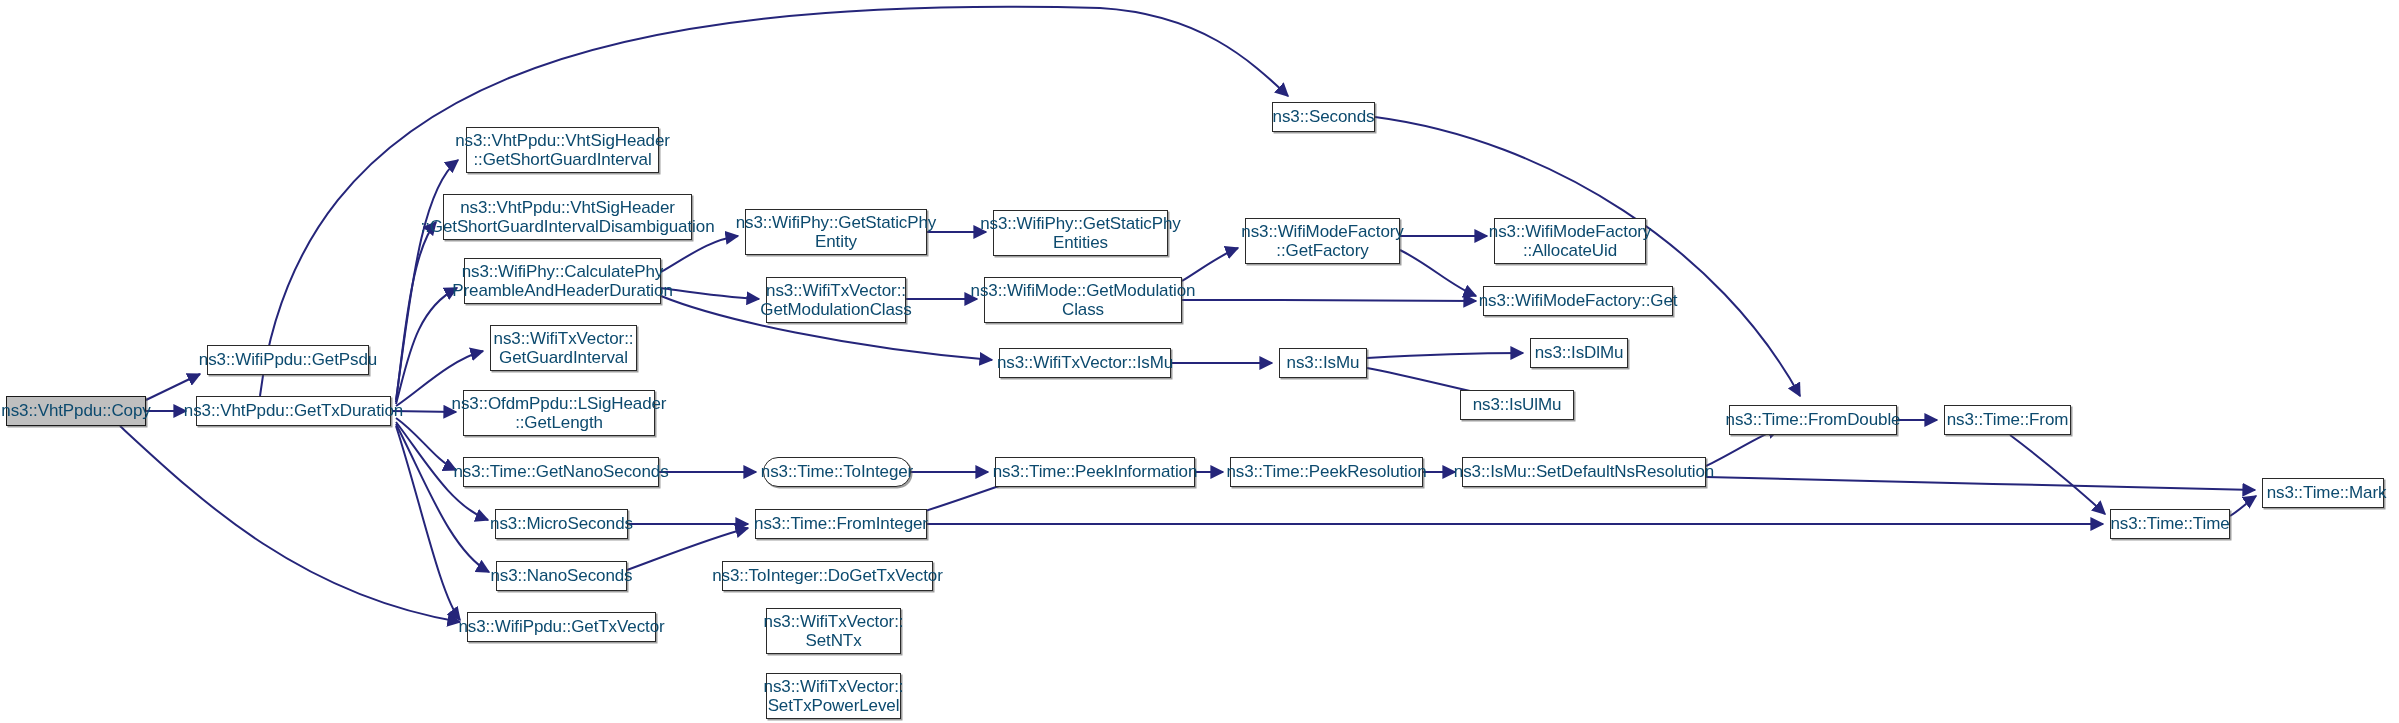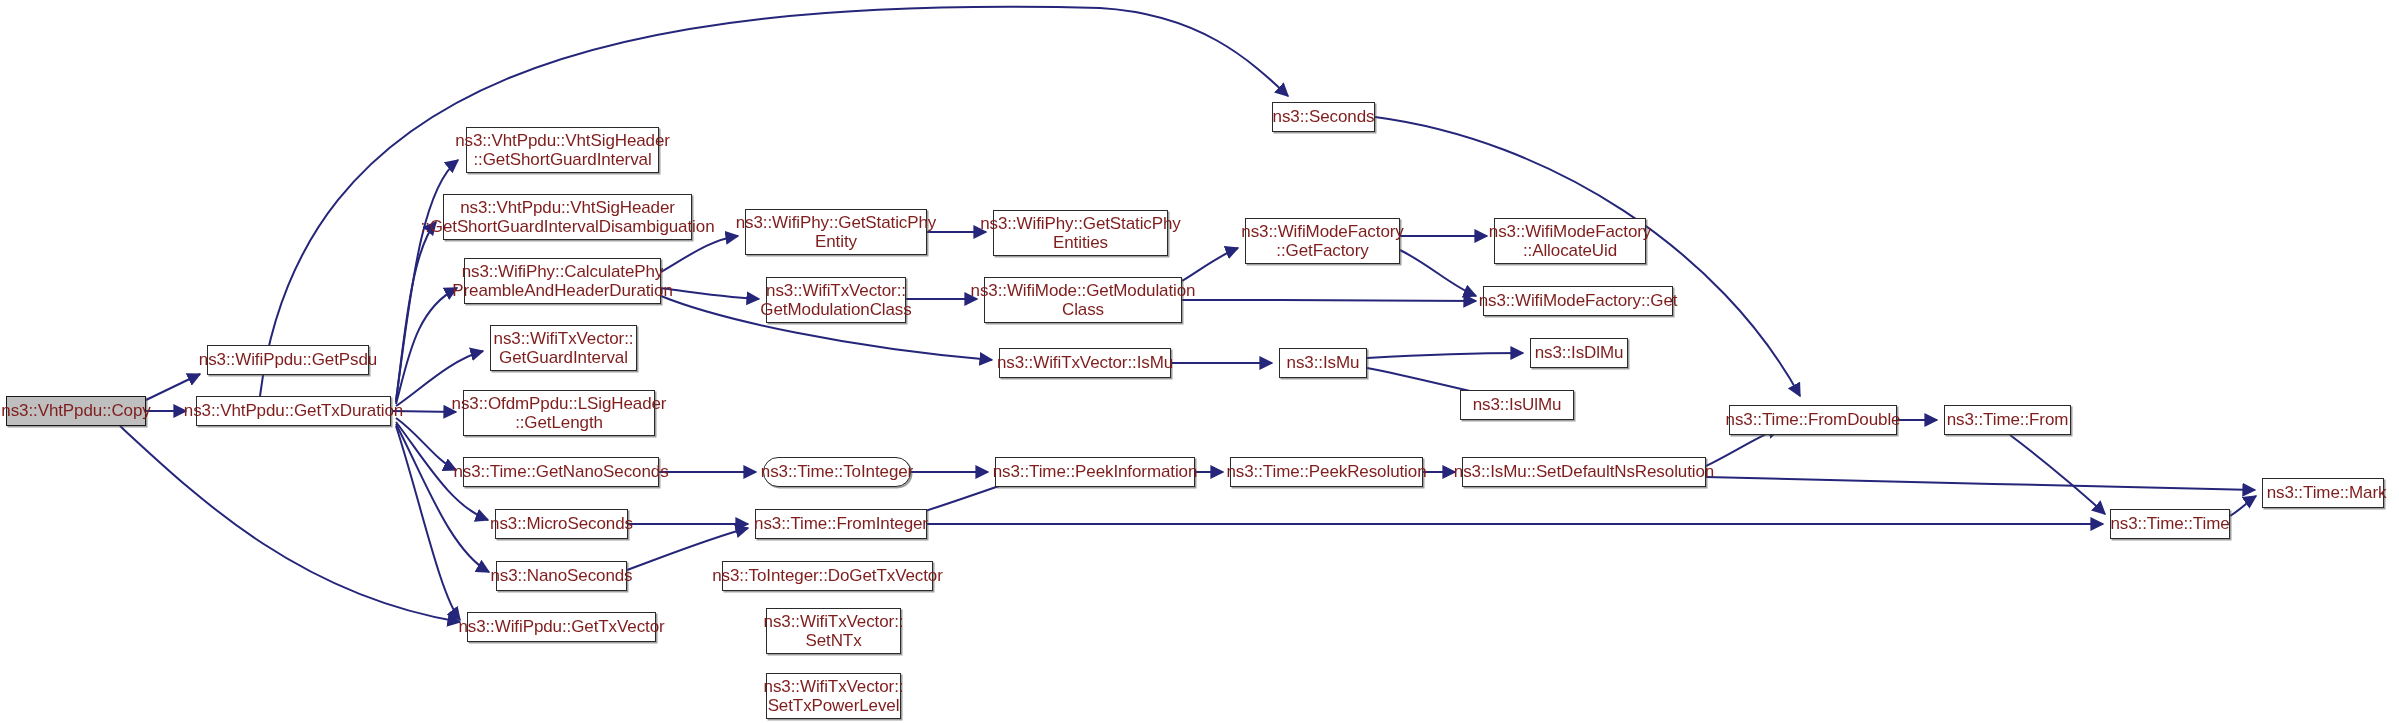--- a/index.html
+++ b/index.html
@@ -25,21 +25,21 @@
   }
   .node {
     position: absolute;
     box-sizing: border-box;
     display: flex;
     align-items: center;
     justify-content: center;
     text-align: center;
     border: 1px solid #2a2a2a;
     background: #ffffff;
-    color: #7f1d1d;
+    color: #0c4a6e;
     font-size: 17px;
     line-height: 1.12;
     letter-spacing: -0.1px;
     white-space: pre-line;
     box-shadow: 1.5px 1.5px 0 0 rgba(80,80,80,0.55);
     z-index: 2;
   }
   .node.root {
     background: #bfbfbf;
     border-color: #1a1a1a;

